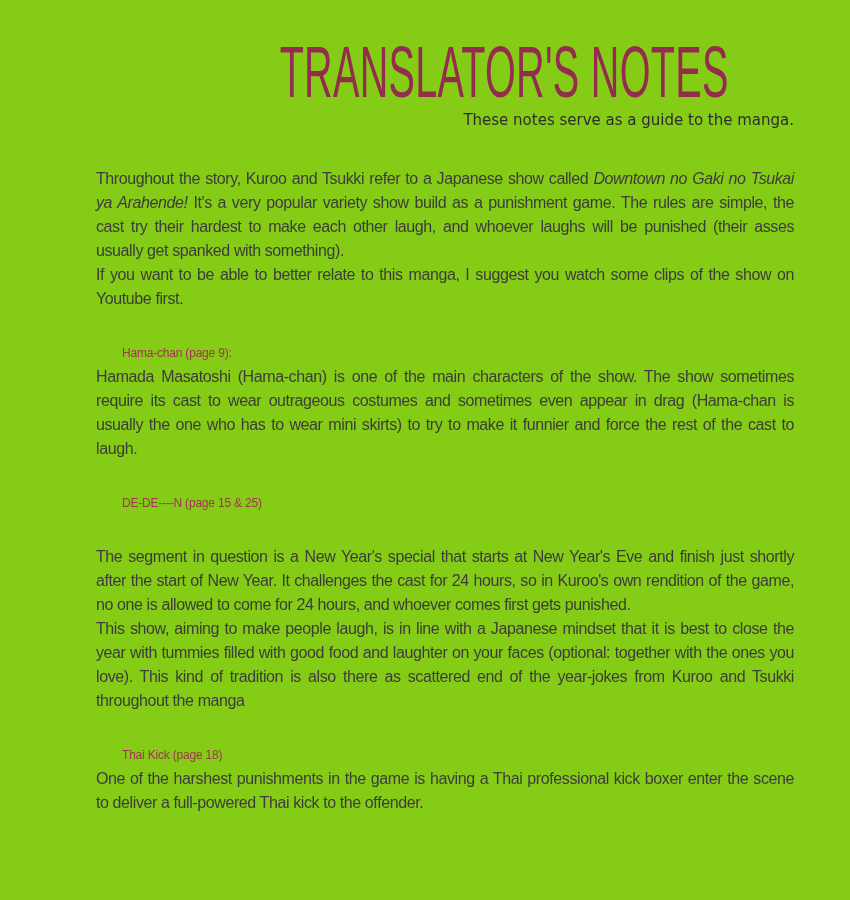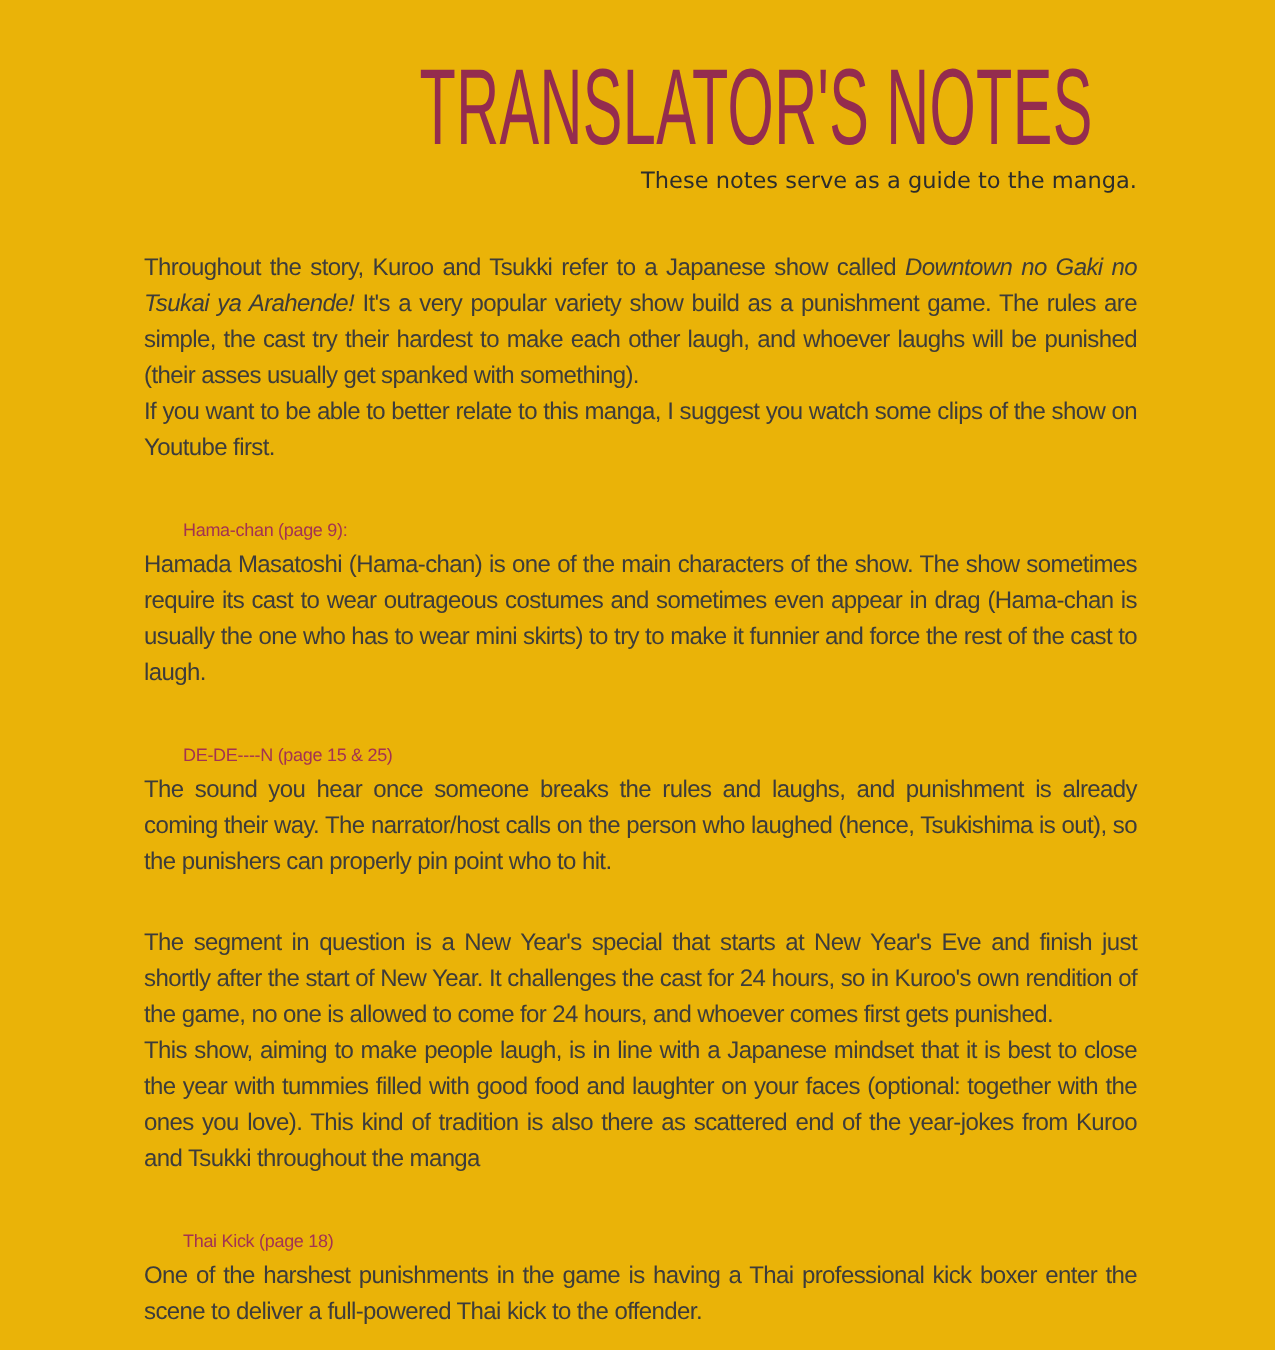--- a/index.html
+++ b/index.html
@@ -4,23 +4,23 @@
 <style>
   html, body {
     margin: 0;
     padding: 0;
     background: #f8f8f6;
   }
   .page {
     position: relative;
     width: 850px;
     height: 900px;
-    background: #eab308;
+    background: #84cc16;
     box-sizing: border-box;
-    padding: 44px 92px 0 96px;
+    padding: 44px 56px 0 96px;
     overflow: hidden;
     font-family: "Liberation Sans", sans-serif;
     color: #3d3c3b;
   }
   header {
     text-align: center;
     white-space: nowrap;
   }
   .title {
     margin: 0;
@@ -91,21 +91,20 @@
     <p class="body-text"><span>Throughout the story, Kuroo and Tsukki refer to a Japanese show called </span><em>Downtown no Gaki no Tsukai ya Arahende!</em><span> It's a very popular variety show build as a punishment game. The rules are simple, the cast try their hardest to make each other laugh, and whoever laughs will be punished (their asses usually get spanked with something).</span></p>
     <p class="body-text">If you want to be able to better relate to this manga, I suggest you watch some clips of the show on Youtube first.</p>
 
     <section class="note-section">
       <h2 class="section-heading">Hama-chan (page 9):</h2>
       <p class="body-text">Hamada Masatoshi (Hama-chan) is one of the main characters of the show. The show sometimes require its cast to wear outrageous costumes and sometimes even appear in drag (Hama-chan is usually the one who has to wear mini skirts) to try to make it funnier and force the rest of the cast to laugh.</p>
     </section>
 
     <section class="note-section">
       <h2 class="section-heading">DE-DE----N (page 15 &amp; 25)</h2>
-      <p class="body-text">The sound you hear once someone breaks the rules and laughs, and punishment is already coming their way. The narrator/host calls on the person who laughed (hence, Tsukishima is out), so the punishers can properly pin point who to hit.</p>
     </section>
 
     <section class="note-section">
       <p class="body-text">The segment in question is a New Year's special that starts at New Year's Eve and finish just shortly after the start of New Year. It challenges the cast for 24 hours, so in Kuroo's own rendition of the game, no one is allowed to come for 24 hours, and whoever comes first gets punished.</p>
       <p class="body-text">This show, aiming to make people laugh, is in line with a Japanese mindset that it is best to close the year with tummies filled with good food and laughter on your faces (optional: together with the ones you love). This kind of tradition is also there as scattered end of the year-jokes from Kuroo and Tsukki throughout the manga</p>
     </section>
 
     <section class="note-section">
       <h2 class="section-heading">Thai Kick (page 18)</h2>
       <p class="body-text">One of the harshest punishments in the game is having a Thai professional kick boxer enter the scene to deliver a full-powered Thai kick to the offender.</p>

